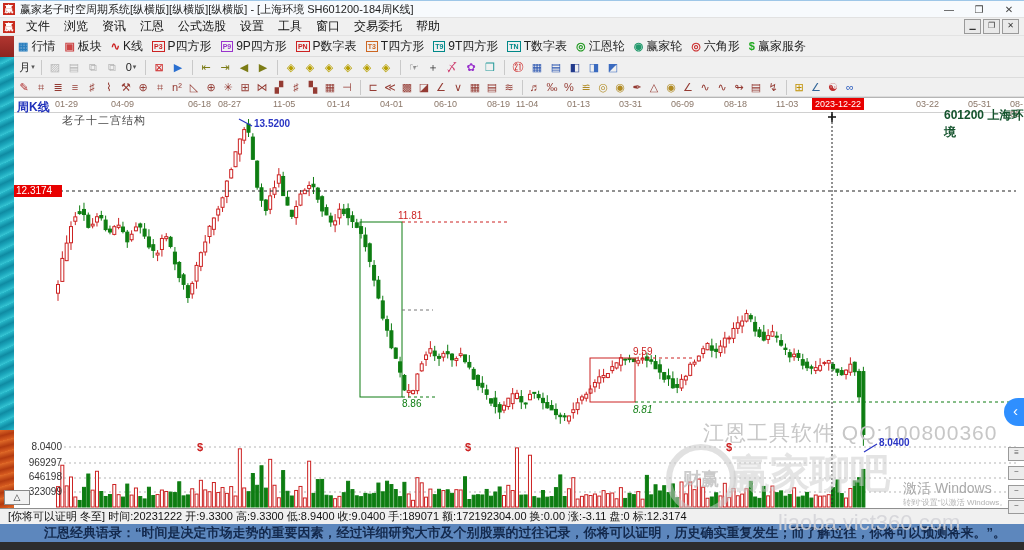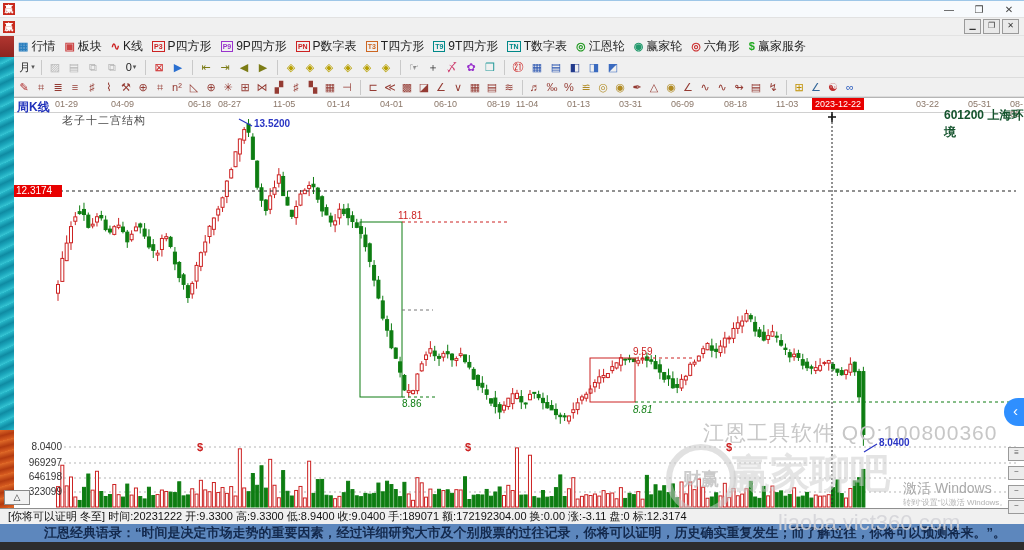--- a/index.html
+++ b/index.html
@@ -76,29 +76,31 @@
     font-size:11px;line-height:15px;color:#111;padding-left:8px;white-space:nowrap;box-sizing:border-box;z-index:6}
   #tickerbar{left:0;top:524px;width:1024px;height:18px;background:#5d87bd;font-size:13px;font-weight:bold;
     color:#13294d;line-height:18px;padding-left:44px;white-space:nowrap;box-sizing:border-box;z-index:6}
   #bottomstrip{left:0;top:542px;width:1024px;height:8px;background:#2d2d2d;z-index:6}
 </style>
 </head>
 <body>
 
 <div class="abs" id="titlebar">
   <span id="app-icon">赢</span>
+  <span>赢家老子时空周期系统[纵横版][纵横版][纵横版] - [上海环境  SH601200-184周K线]</span>
   <span class="win-controls">
     <span class="wc">—</span>
     <span class="wc">❐</span>
     <span class="wc">✕</span>
   </span>
 </div>
 
 <div class="abs" id="menubar">
   <span id="menu-icon" style="width:12px;height:12px;background:#c92a1d;color:#fff;font-size:9px;line-height:12px;text-align:center;margin:0 4px 0 3px;font-weight:bold">赢</span>
+  <span id="menu-items"><span class="menu-item">文件</span><span class="menu-item">浏览</span><span class="menu-item">资讯</span><span class="menu-item">江恩</span><span class="menu-item">公式选股</span><span class="menu-item">设置</span><span class="menu-item">工具</span><span class="menu-item">窗口</span><span class="menu-item">交易委托</span><span class="menu-item">帮助</span></span>
   <span id="mdi-wrap">
       <span class="mdi">▁</span>
       <span class="mdi">❐</span>
       <span class="mdi">✕</span>
     </span>
 </div>
 
 <div class="abs tb" id="tb1">
     <span class="tb1-item">
       <span class="ticon" style="color: rgb(42, 127, 191);">▦</span>

